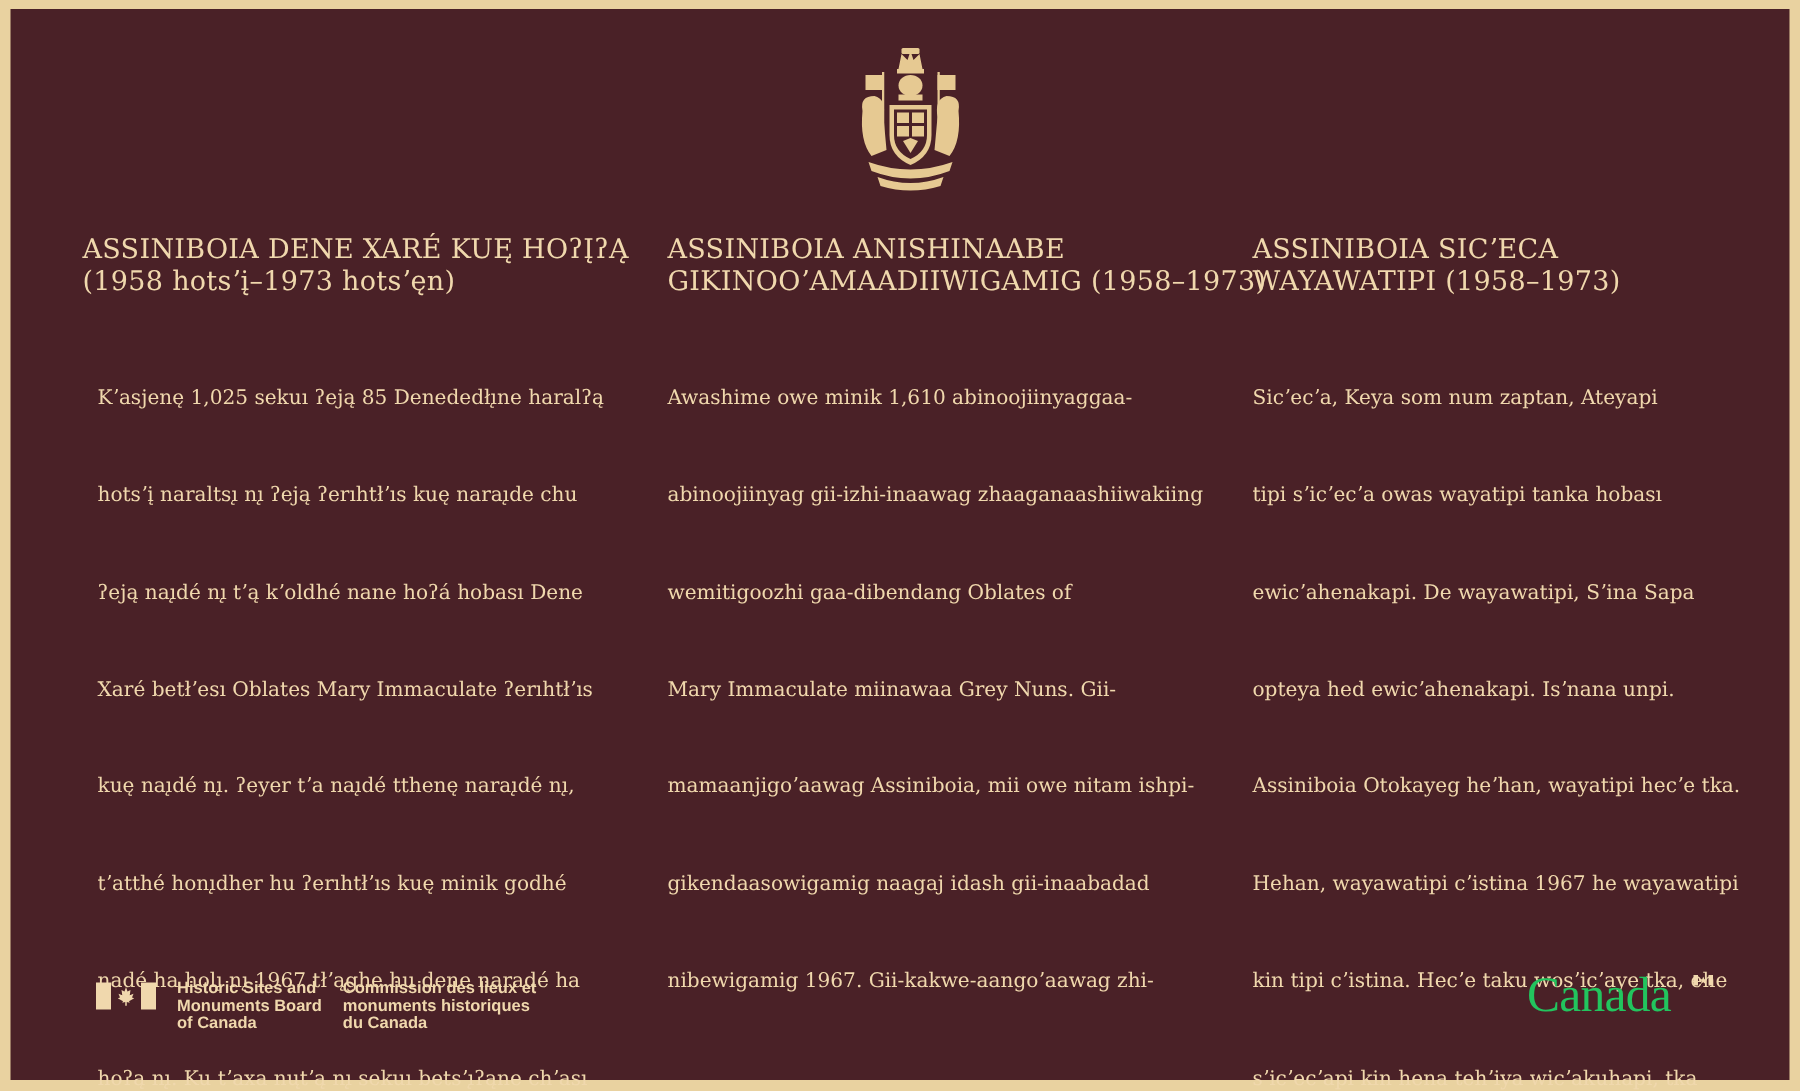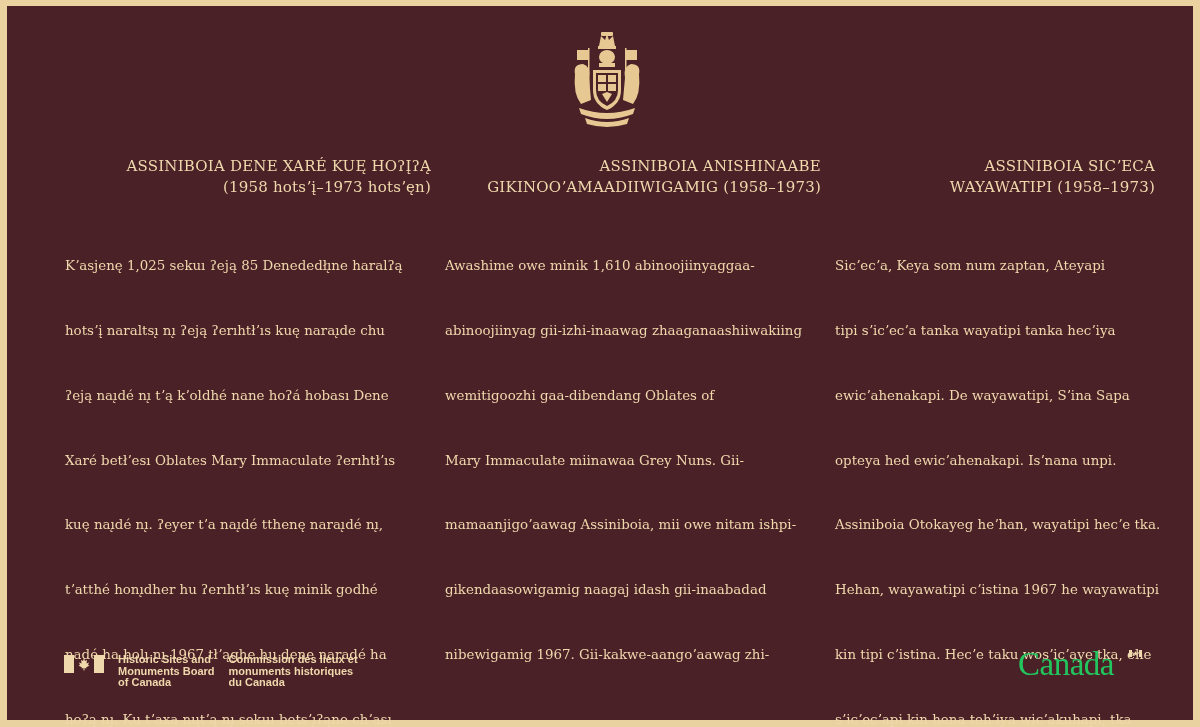--- a/index.html
+++ b/index.html
@@ -13,22 +13,22 @@
     .crest {
       position: absolute; left: 562px; top: 24px; width: 76px; height: 100px;
     }
     .column {
       position: absolute; top: 150px;
     }
     .col1 { left: 58px; width: 356px; }
     .col2 { left: 438px; width: 376px; }
     .col3 { left: 828px; width: 360px; }
     .title {
-      text-align: right;
-      font-size: 15px;
+      text-align: left;
+      font-size: 18px;
       line-height: 21px;
       letter-spacing: 0.2px;
       color: #f0d8ad;
       margin-bottom: 14px;
     }
     .title span { display: block; white-space: nowrap; }
     .body-text {
       font-size: 13.4px;
       line-height: 21.6px;
       white-space: pre;
@@ -153,21 +153,21 @@
     </div>
   </div>
 
   <div class="column col3">
     <div class="title">
       <span>ASSINIBOIA SICʼECA</span>
       <span>WAYAWATIPI (1958–1973)</span>
     </div>
     <div class="body-text">
       <div>Sicʼecʼa, Keya som num zaptan, Ateyapi</div>
-      <div>tipi sʼicʼecʼa tanka wayatipi tanka hecʼiya</div>
+      <div>tipi sʼicʼecʼa owas wayatipi tanka hobası</div>
       <div>ewicʼahenakapi. De wayawatipi, Sʼina Sapa</div>
       <div>opteya hed ewicʼahenakapi. Isʼnana unpi.</div>
       <div>Assiniboia Otokayeg heʼhan, wayatipi hecʼe tka.</div>
       <div>Hehan, wayawatipi cʼistina 1967 he wayawatipi</div>
       <div>kin tipi cʼistina. Hecʼe taku wosʼicʼaye tka, ehe</div>
       <div>sʼicʼecʼapi kin hena tehʼiya wicʼakuhapi, tka</div>
       
       
       
       

